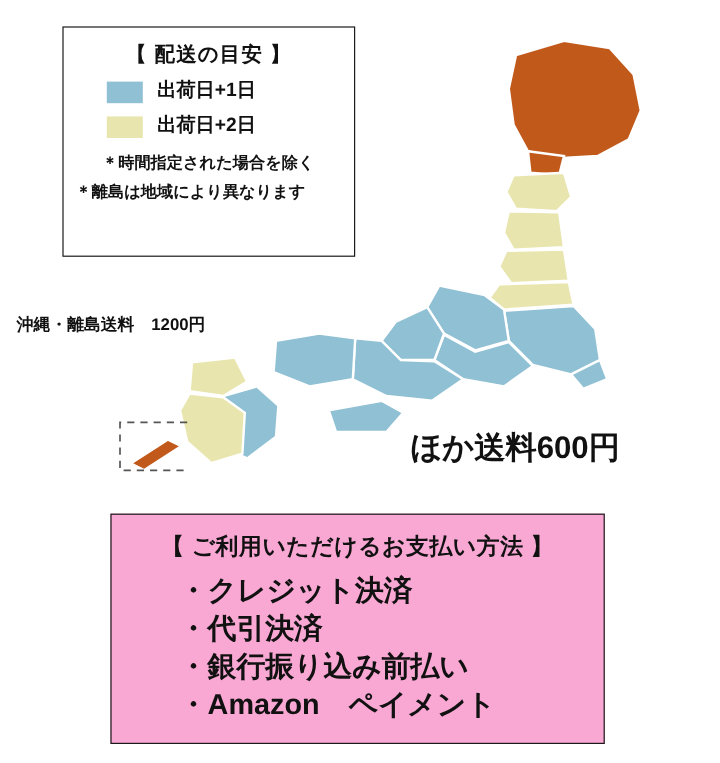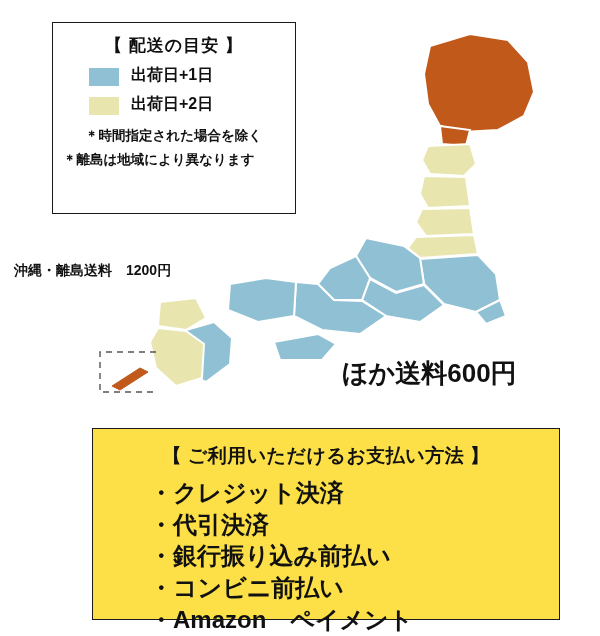--- a/index.html
+++ b/index.html
@@ -92,24 +92,24 @@
     top: 0;
     width: 600px;
     height: 420px;
   }
 
   
   .payment-box {
     position: absolute;
     left: 92px;
     top: 428px;
-    width: 468px;
+    width: 412px;
     height: 192px;
     border: 1px solid #1a1a1a;
-    background: #fde047;
+    background: #f9a8d4;
     box-sizing: border-box;
   }
   .payment-title {
     text-align: center;
     font-size: 19px;
     font-weight: bold;
     margin-top: 14px;
     letter-spacing: 0.5px;
   }
   .payment-list {
@@ -188,18 +188,17 @@
     <div class="legend-note first">＊時間指定された場合を除く</div>
     <div class="legend-note">＊離島は地域により異なります</div>
   </div>
 
   <div class="payment-box">
     <div class="payment-title">【 ご利用いただけるお支払い方法 】</div>
     <ul class="payment-list">
       <li>・クレジット決済</li>
       <li>・代引決済</li>
       <li>・銀行振り込み前払い</li>
-      <li>・コンビニ前払い</li>
       <li>・Amazon　ペイメント</li>
     </ul>
   </div>
 
 </div>
 
 </body></html>

